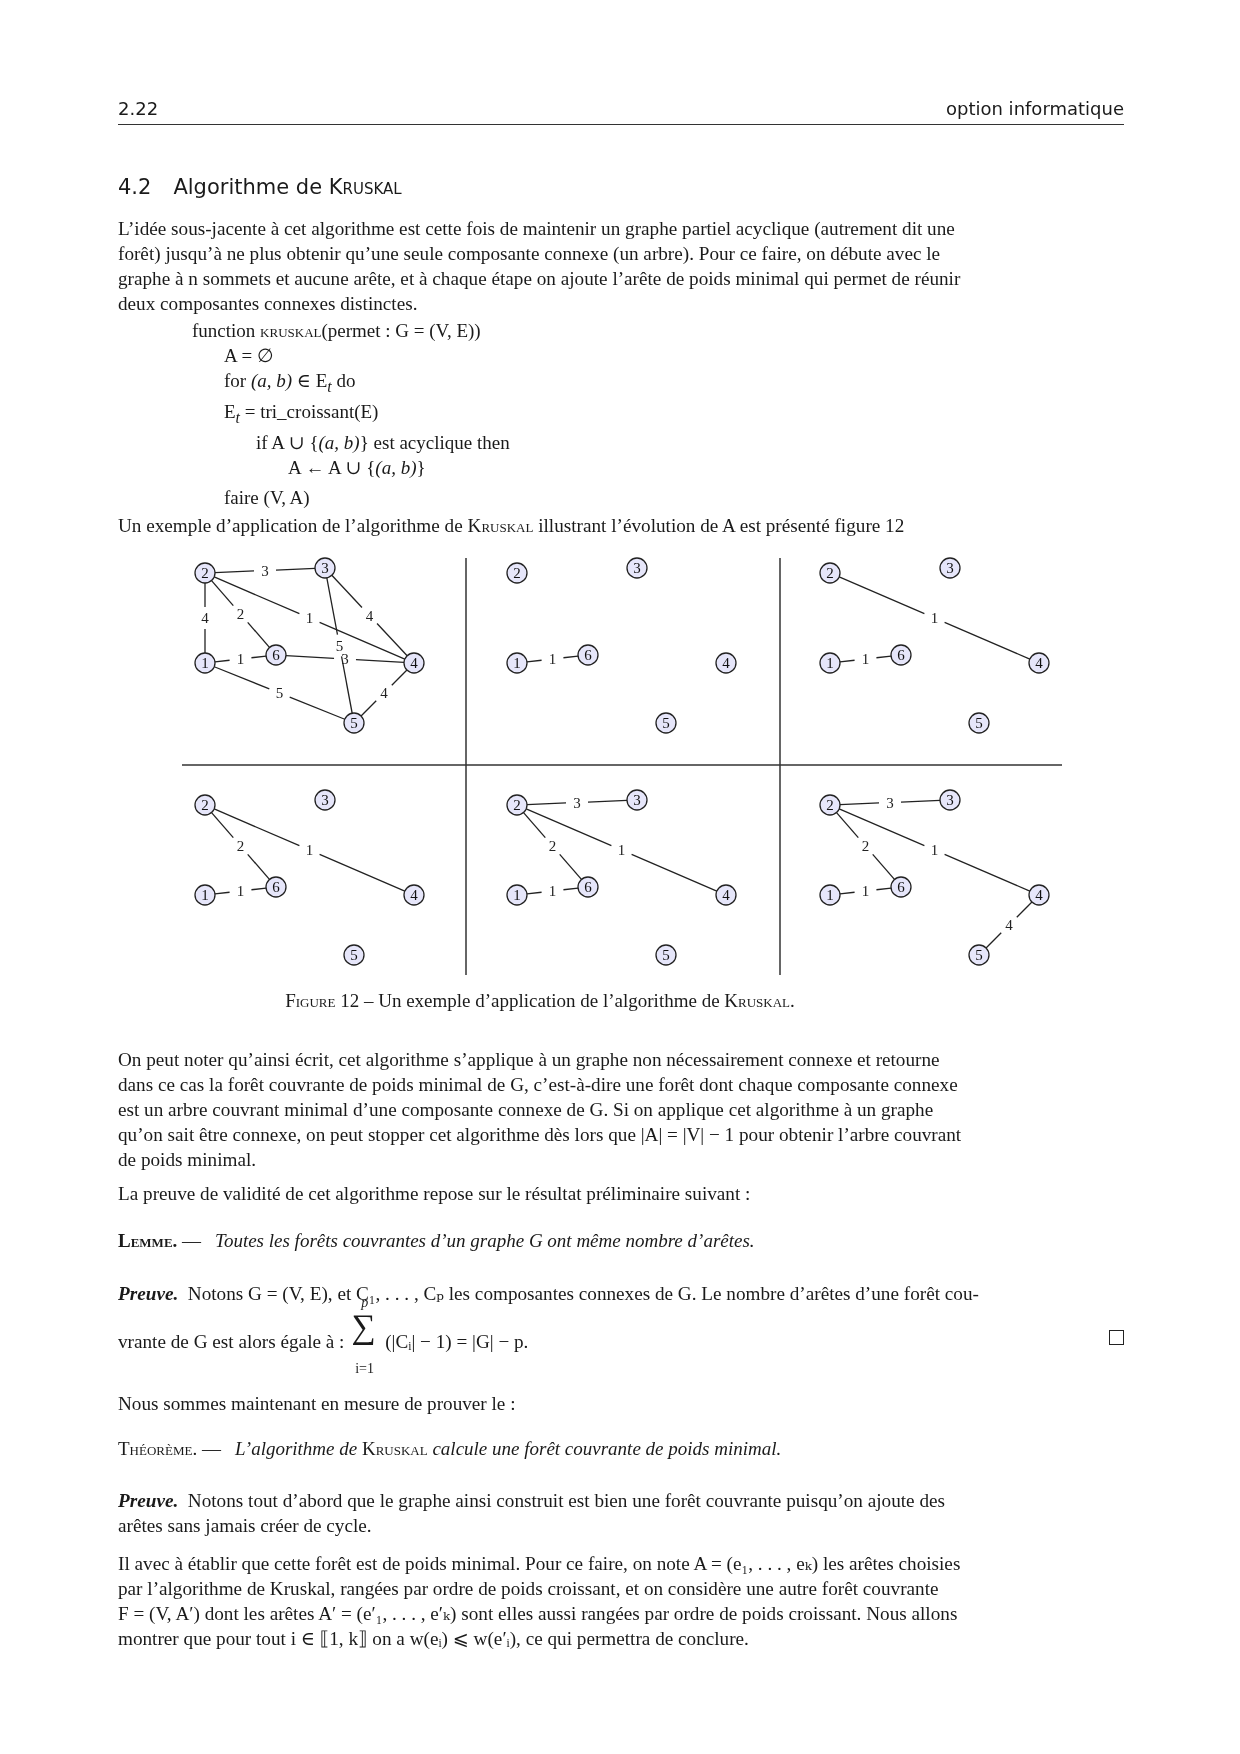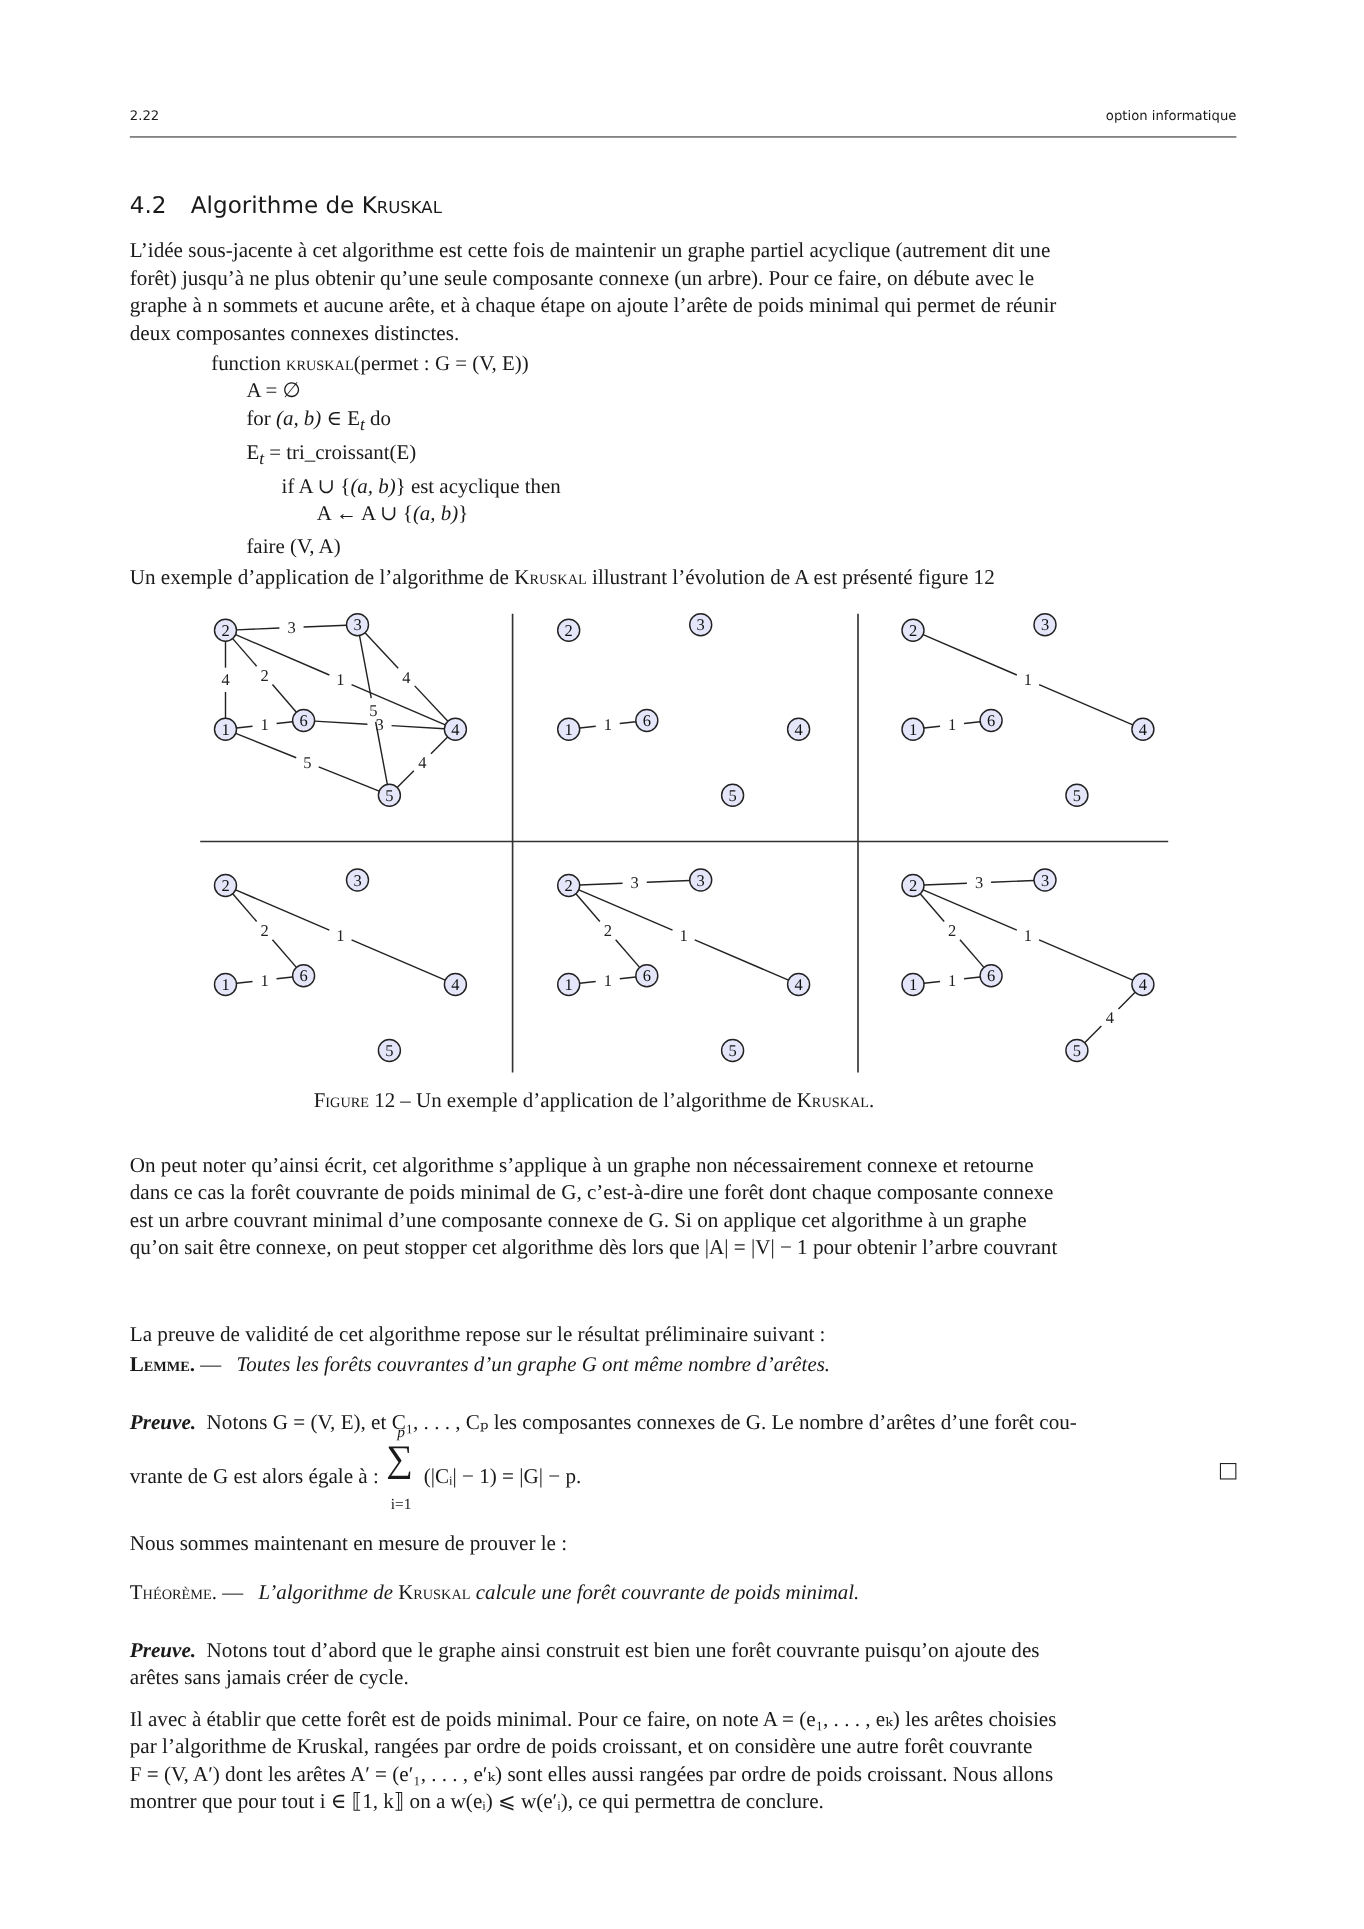--- a/index.html
+++ b/index.html
@@ -1,20 +1,20 @@
 <!DOCTYPE html>
 <html><head>
 <meta charset="utf-8">
 <style>
   html, body { margin:0; padding:0; background:#ffffff; }
   body { width:1240px; height:1754px; position:relative; overflow:hidden; color:#1a1a1a;
          font-family:"Liberation Serif", "DejaVu Serif", serif; }
   .abs { position:absolute; }
   .header { left:118px; top:96px; width:1006px; height:28px; border-bottom:1.5px solid #333; }
-  .header span { font-family:"DejaVu Sans", "Liberation Sans", sans-serif; font-size:12px; position:absolute; top:2px; }
+  .header span { font-family:"DejaVu Sans", "Liberation Sans", sans-serif; font-size:18px; position:absolute; top:2px; }
   .hdr-left { left:0; }
   .hdr-right { right:0; }
   .section-title { left:118px; top:175px; font-family:"DejaVu Sans","Liberation Sans",sans-serif; font-size:21px; }
   .section-title .num { margin-right:22px; }
   .sc { font-variant:small-caps; }
   .para { left:118px; width:1006px; font-size:19.2px; line-height:25px; text-align:justify; }
   .algo { left:192px; top:318px; font-size:19px; line-height:25px; }
   .algo div { white-space:nowrap; }
   .algo b { font-weight:normal; }
   .i1 { padding-left:32px; } .i2 { padding-left:64px; } .i3 { padding-left:96px; }
@@ -232,23 +232,24 @@
 
 <div class="abs caption">
   <span class="sc">Figure 12</span><span> – Un exemple d’application de l’algorithme de </span><span class="sc">Kruskal</span><span>.</span>
 </div>
 
 <div class="abs para" style="top:1047px;">
   <div>On peut noter qu’ainsi écrit, cet algorithme s’applique à un graphe non nécessairement connexe et retourne</div>
   <div>dans ce cas la forêt couvrante de poids minimal de G, c’est-à-dire une forêt dont chaque composante connexe</div>
   <div>est un arbre couvrant minimal d’une composante connexe de G. Si on applique cet algorithme à un graphe</div>
   <div>qu’on sait être connexe, on peut stopper cet algorithme dès lors que |A| = |V| − 1 pour obtenir l’arbre couvrant</div>
-</div>
-
-<div class="abs para" style="top:1181px;margin-top:20px;">La preuve de validité de cet algorithme repose sur le résultat préliminaire suivant :</div>
+  <div>de poids minimal.</div>
+</div>
+
+<div class="abs para" style="top:1181px;">La preuve de validité de cet algorithme repose sur le résultat préliminaire suivant :</div>
 
 <div class="abs lemme">
   <span class="sc" style="font-weight:bold;">Lemme.</span><span> —</span><span class="body">Toutes les forêts couvrantes d’un graphe G ont même nombre d’arêtes.</span>
 </div>
 
 <div class="abs para" style="top:1281px;">
   <div><span class="preuve-lbl">Preuve.</span>&nbsp; <span>Notons G = (V, E), et C₁, . . . , Cₚ les composantes connexes de G. Le nombre d’arêtes d’une forêt cou-</span></div>
   <div style="margin-top:22px;"><span>vrante de G est alors égale à : </span><span class="sum"><span class="sig">∑</span><span class="sup">p</span><span class="sub">i=1</span></span><span>(|Cᵢ| − 1) = |G| − p.</span></div>
 </div>
 <div class="abs qed"></div>

